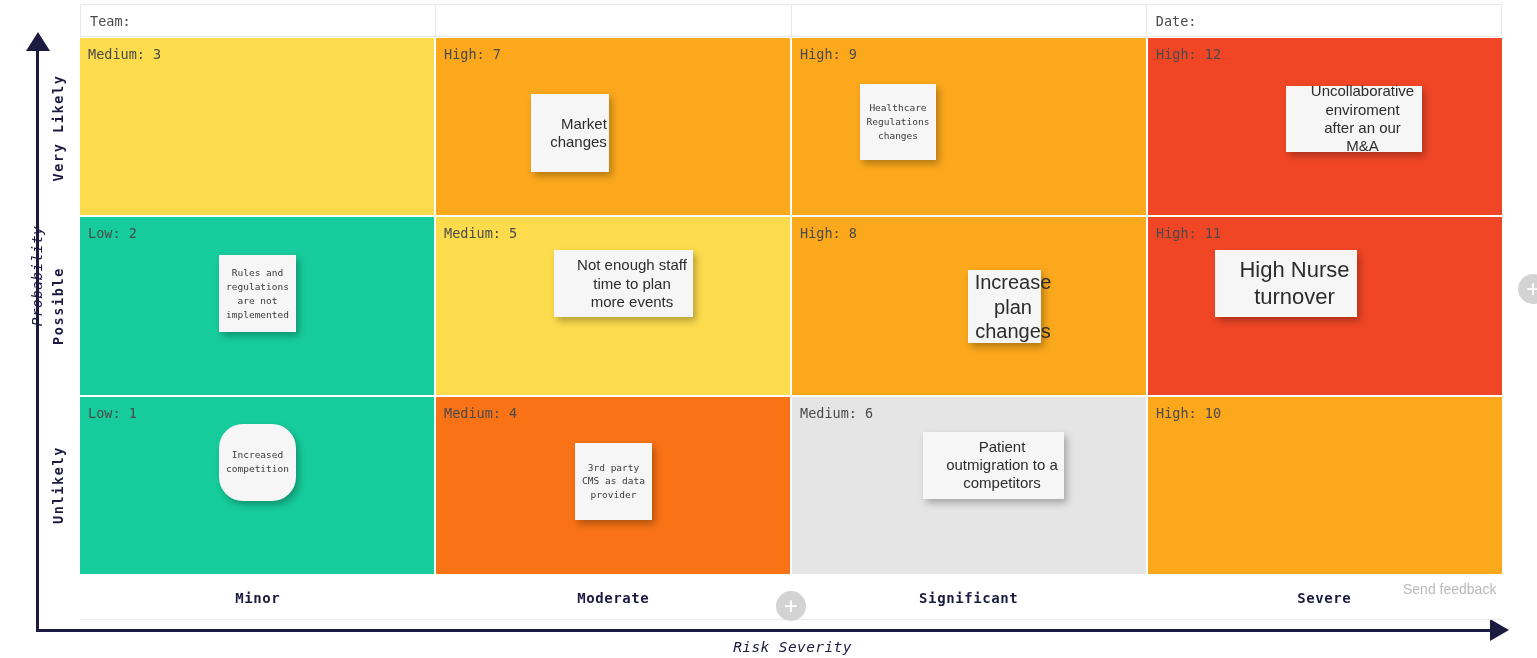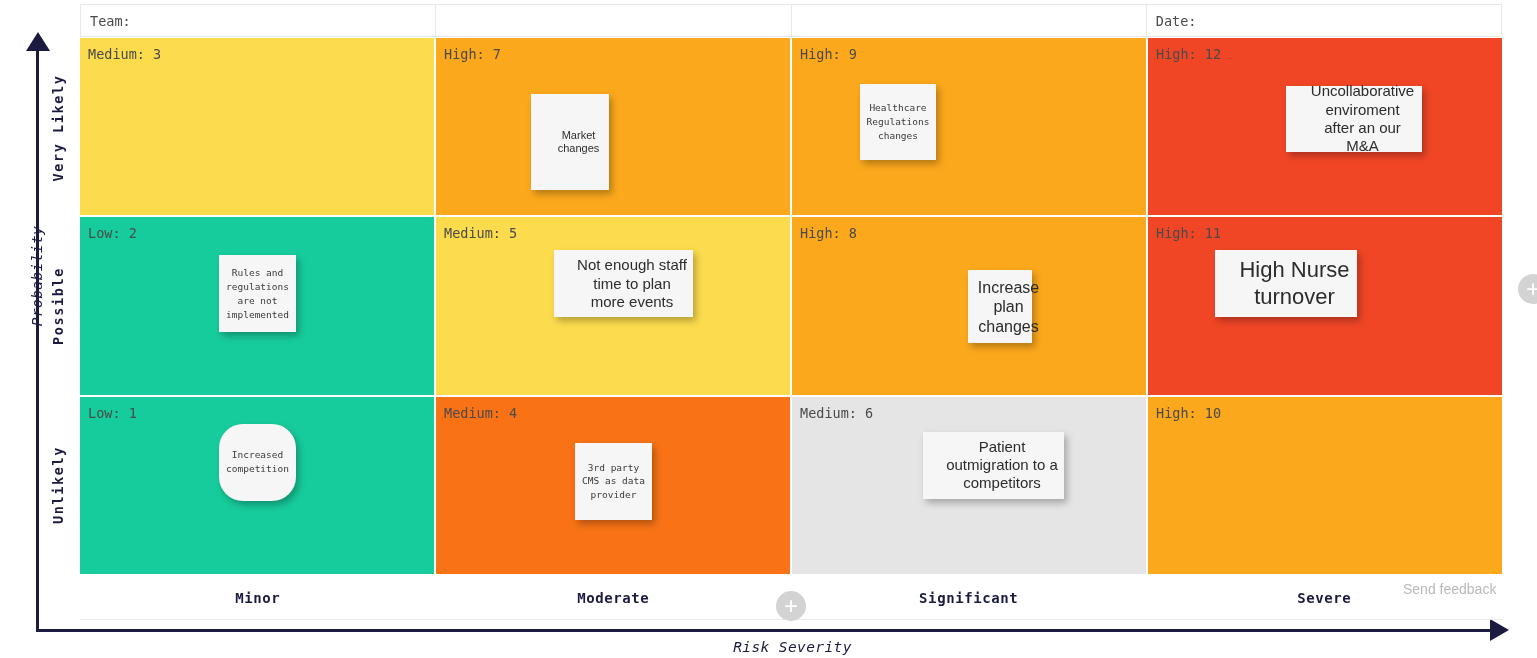--- a/index.html
+++ b/index.html
@@ -259,41 +259,41 @@
         <div class="header-cell"></div>
         <div class="header-cell"></div>
         <div class="header-cell">Date:</div>
       </div>
     <div id="cells">
         <div class="cell" style="background: rgb(252, 220, 77);">
           <div class="cell-label">Medium: 3</div>
         </div>
         <div class="cell" style="background: rgb(251, 168, 28);">
           <div class="cell-label">High: 7</div>
-          <div class="note sans" style="left: 95px; top: 56px; width: 78px; height: 96px; font-size: 11px;">Market changes</div>
+          <div class="note sans" style="left: 95px; top: 56px; width: 78px; height: 78px; font-size: 15px; text-align: right;">Market changes</div>
         </div>
         <div class="cell" style="background: rgb(251, 168, 28);">
           <div class="cell-label">High: 9</div>
           <div class="note mono" style="left: 68px; top: 46px; width: 76px; height: 76px; font-size: 9.5px;">Healthcare Regulations changes</div>
         </div>
         <div class="cell" style="background: rgb(240, 70, 38);">
           <div class="cell-label">High: 12</div>
           <div class="note sans" style="left: 138px; top: 48px; width: 136px; height: 66px; font-size: 15px;">Uncollaborative enviroment after an our M&amp;A</div>
         </div>
         <div class="cell" style="background: rgb(23, 204, 156);">
           <div class="cell-label">Low: 2</div>
           <div class="note mono" style="left: 139px; top: 38px; width: 77px; height: 77px; font-size: 9.5px;">Rules and regulations are not implemented</div>
         </div>
         <div class="cell" style="background: rgb(252, 220, 77);">
           <div class="cell-label">Medium: 5</div>
           <div class="note sans" style="left: 118px; top: 33px; width: 139px; height: 67px; font-size: 15px;">Not enough staff time to plan more events</div>
         </div>
         <div class="cell" style="background: rgb(251, 168, 28);">
           <div class="cell-label">High: 8</div>
-          <div class="note sans" style="left: 176px; top: 53px; width: 64px; height: 73px; font-size: 16px;">Increase plan changes</div>
+          <div class="note sans" style="left: 176px; top: 53px; width: 73px; height: 73px; font-size: 20px;">Increase plan changes</div>
         </div>
         <div class="cell" style="background: rgb(240, 70, 38);">
           <div class="cell-label">High: 11</div>
           <div class="note sans" style="left: 67px; top: 33px; width: 142px; height: 67px; font-size: 22px;">High Nurse turnover</div>
         </div>
         <div class="cell" style="background: rgb(23, 204, 156);">
           <div class="cell-label">Low: 1</div>
           <div class="note mono" style="left: 139px; top: 27px; width: 77px; height: 77px; font-size: 9.5px; border-radius: 24px;">Increased competition</div>
         </div>
         <div class="cell" style="background: #f97316;">

